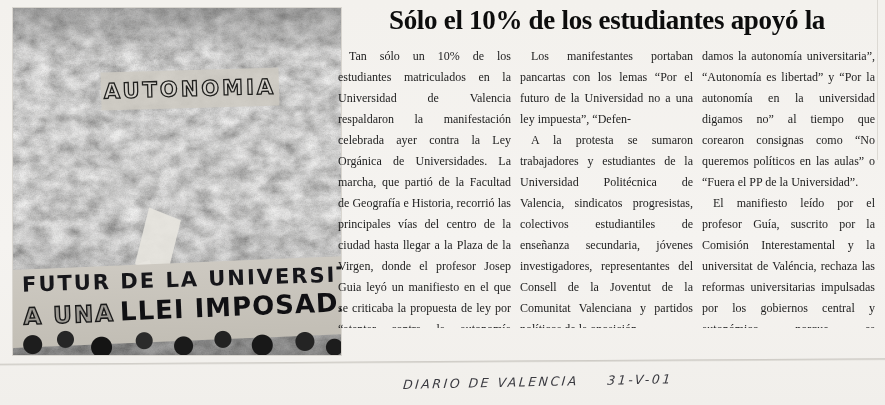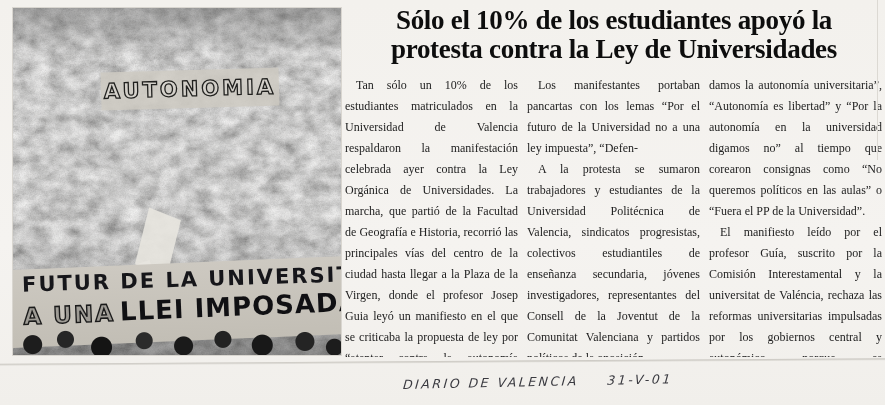--- a/index.html
+++ b/index.html
@@ -83,21 +83,21 @@
       radial-gradient(circle at 52% 65%, #1a1a1a 9px, rgba(0,0,0,0) 10px),
       radial-gradient(circle at 64% 40%, #222 8px, rgba(0,0,0,0) 9px),
       radial-gradient(circle at 76% 62%, #181818 10px, rgba(0,0,0,0) 11px),
       radial-gradient(circle at 89% 48%, #242424 9px, rgba(0,0,0,0) 10px),
       radial-gradient(circle at 98% 70%, #1c1c1c 8px, rgba(0,0,0,0) 9px);
   }
 
   
   .article {
     position: absolute;
-    left: 345px; top: 2px;
+    left: 338px; top: 2px;
     width: 538px; height: 356px;
   }
   h1.headline {
     margin: 4px 0 0 0;
     text-align: center;
     font-family: "Liberation Serif", serif;
     font-weight: 700;
     font-size: 27px;
     line-height: 29px;
     letter-spacing: -0.3px;
@@ -190,21 +190,20 @@
         <span class="a">A UNA</span>
         <span class="b">LLEI IMPOSADA</span>
       </div>
     </div>
     <div class="crowd-heads"></div>
   </div>
 
   <div class="article">
     <h1 class="headline">
       <span>Sólo el 10% de los estudiantes apoyó la</span><br>
-      <span>protesta contra la Ley de Universidades</span>
     </h1>
     <div class="columns">
       <div class="col">
         <p class="indent">Tan sólo un 10% de los estudiantes matriculados en la Universidad de Valencia respaldaron la manifestación celebrada ayer contra la Ley Orgánica de Universidades. La marcha, que partió de la Facultad de Geografía e Historia, recorrió las principales vías del centro de la ciudad hasta llegar a la Plaza de la Virgen, donde el profesor Josep Guia leyó un manifiesto en el que se criticaba la propuesta de ley por “atentar contra la autonomía universitaria y fomentar la intromisión del poder político en la gestión académica de las universidades”.</p>
       </div>
       <div class="col">
         <p class="indent">Los manifestantes portaban pancartas con los lemas “Por el futuro de la Universidad no a una ley impuesta”, “Defen-</p>
         <p class="indent">A la protesta se sumaron trabajadores y estudiantes de la Universidad Politécnica de Valencia, sindicatos progresistas, colectivos estudiantiles de enseñanza secundaria, jóvenes investigadores, representantes del Consell de la Joventut de la Comunitat Valenciana y partidos políticos de la oposición.</p>
       </div>
       <div class="col">

